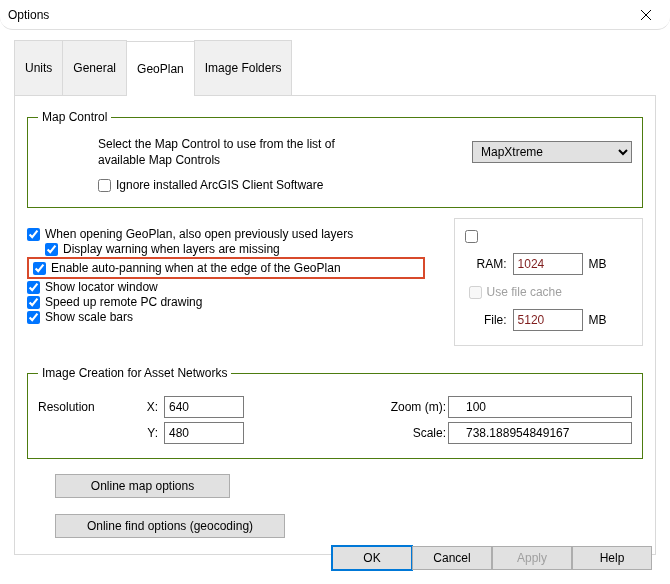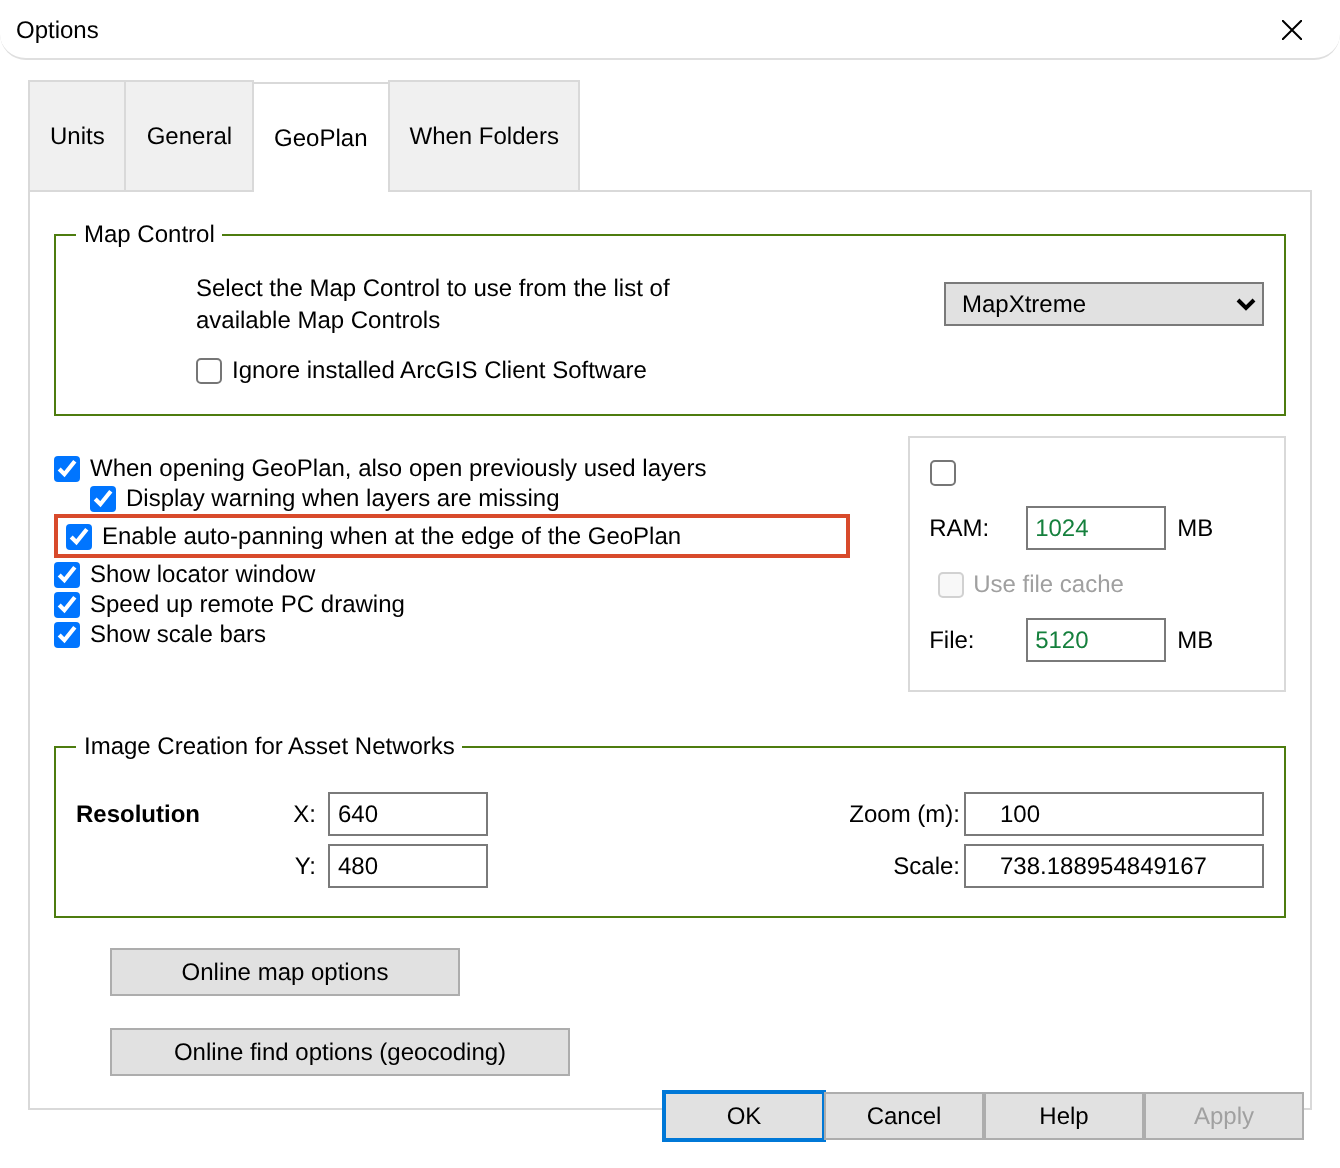--- a/index.html
+++ b/index.html
@@ -19,31 +19,31 @@
   .chk input { margin:0 5px 0 0; width:13px; height:13px; }
   .indent { margin-left: 18px; }
   select, input[type=text] { border:1px solid #7a7a7a; background:#fff; padding:2px 4px; height:22px; }
   select { width: 160px; background:#e1e1e1; }
   .maplabel { width: 290px; line-height:1.35; padding-right:10px; }
   .mapsel { display:flex; align-items:center; justify-content:space-between; }
   .leftcol { width: 410px; }
   .twocol { display:flex; gap:18px; margin-top:10px; align-items:flex-start; }
   .cachebox { border:1px solid #d9d9d9; padding:10px 10px 14px 10px; width:190px; }
   .cacheline { display:flex; align-items:center; margin-top:10px; }
-  .cacheline label { width:42px; text-align:left; margin-right:6px; }
-  .cacheline input { width:70px; color:#15803d; }
+  .cacheline label { width:42px; text-align:right; margin-right:6px; }
+  .cacheline input { width:70px; color:#7f1d1d; }
   .cacheline .unit { margin-left:6px; }
   .disabled { color:#a0a0a0; }
   .imgcreate { margin-top:20px; }
   .imgrow { display:flex; align-items:center; margin-top:4px; }
-  .imgrow .rlabel { width:95px;font-weight:bold; }
+  .imgrow .rlabel { width:95px; }
   .imgrow .ax { width:25px; text-align:right; margin-right:6px; }
   .imgrow input { width:80px; }
   .imgrow .zoomlbl { width:70px; text-align:right; margin-right:2px; }
-  .imgrow .zoomin { width:150px;padding-left:17px; }
+  .imgrow .zoomin { width:184px;padding-left:17px; }
   .online { position:absolute; bottom:16px; left:40px; display:flex; gap:16px;flex-direction:column; }
   .btn { background:#e1e1e1; border:1px solid #adadad; padding:4px 12px; min-height:24px; display:flex; align-items:center; justify-content:center; }
   .btn2 { width:175px; }
   .btn3 { width:230px; }
   .footer { position:absolute; right:18px; bottom:14px; display:flex; gap:0; }
   .footer .btn { width:80px; }
   .footer .default { outline:1px solid #0078d7; border-color:#0078d7; }
   .highlight { border:2px solid #d84a2b; padding:1px 4px; width:398px; }
   .checks { margin-top:8px; }
 </style>
@@ -58,21 +58,21 @@
       </svg>
   </div>
 </div>
 
 <div class="dlg">
 
   <div class="tabs">
     <div class="tab">Units</div>
     <div class="tab">General</div>
     <div class="tab active">GeoPlan</div>
-    <div class="tab">When Folders</div>
+    <div class="tab">Image Folders</div>
   </div>
 
   <div class="tabpanel">
 
     <fieldset>
       <legend>Map Control</legend>
       <div class="mapsel" style="padding-left:60px;">
         <div class="maplabel">Select the Map Control to use from the list of available Map Controls</div>
         <select>
           <option>MapXtreme</option>
@@ -158,17 +158,17 @@
     <div class="online">
       <div class="btn btn2">Online map options</div>
       <div class="btn btn3">Online find options (geocoding)</div>
     </div>
 
   </div>
 
   <div class="footer">
     <div class="btn default">OK</div>
     <div class="btn">Cancel</div>
+    <div class="btn disabled">Apply</div>
     <div class="btn">Help</div>
-    <div class="btn disabled">Apply</div>
   </div>
 
 </div>
 
 </body></html>

